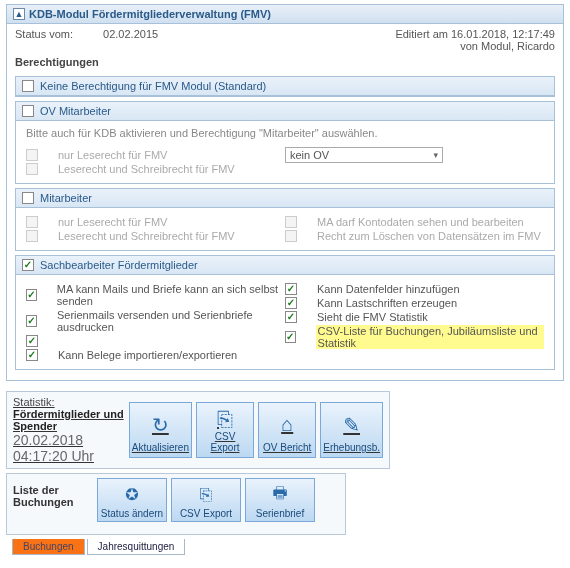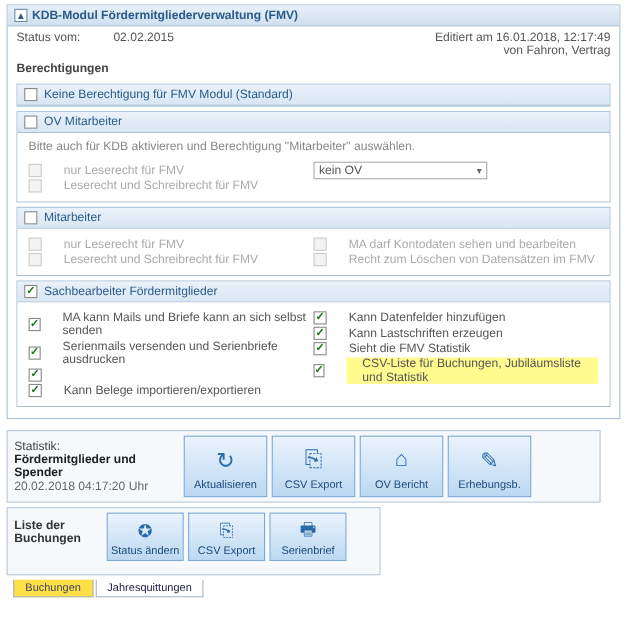--- a/index.html
+++ b/index.html
@@ -109,40 +109,40 @@
     justify-content: space-between;
     align-items: center;
     color: #555;
   }
   .select .caret {
     font-size: 9px;
     color: #666;
   }
   .highlight {
     background: #fffb8f;
-    padding: 0 14px;
+    padding: 0 2px;
   }
   
   .toolbar-box {
     border: 1px solid #b8c8d8;
     margin: 10px 6px 4px;
     display: flex;
     align-items: center;
     padding: 4px 6px;
     background: #f6f9fc;
     gap: 4px;
   }
   .stat-block {
     font-size: 11px;
     width: 150px;
     color: #333;
   }
   .stat-block .t1 { color:#444; }
   .stat-block .t2 { font-weight:bold; color:#222; }
-  .stat-block .t3 { color:#666; font-size:11px;}
+  .stat-block .t3 { color:#666; font-size:14px;}
   .btn {
     width: 76px;
     height: 56px;
     border: 1px solid #7aa8d8;
     background: linear-gradient(#eaf3fc, #bcd8f2);
     display: flex;
     flex-direction: column;
     align-items: center;
     justify-content: flex-end;
     padding: 4px 2px;
@@ -194,21 +194,21 @@
   .tabs {
     display: flex;
     gap: 2px;
     margin: 4px 6px 6px 12px;
     font-size: 10px;
   }
   .tab {
     border: 1px solid #a8b8c8;
     border-top: none;
     padding: 2px 10px;
-    background: #fde047;
+    background: #f97316;
     color: #446;
     cursor:pointer;
   }
   .tab.active {
     background: #fff;
     font-weight: normal;
     color: #224;
   }
 </style>
 </head>
@@ -220,21 +220,21 @@
     <span>KDB-Modul Fördermitgliederverwaltung (FMV)</span>
   </div>
 
   <div class="meta-row">
     <div class="meta-left">
       <span>Status vom:</span>
       <span>02.02.2015</span>
     </div>
     <div class="meta-right">
       <div>Editiert am 16.01.2018, 12:17:49</div>
-      <div>von Fahron, Vertrag</div>
+      <div>von Modul, Ricardo</div>
     </div>
   </div>
 
   <div class="section-label">Berechtigungen</div>
 
   <div class="sub-panel">
     <div class="sub-header">
       <span class="chk"></span>
       <span>Keine Berechtigung für FMV Modul (Standard)</span>
     </div>
@@ -340,21 +340,21 @@
               <span class="chk checked"></span>
               <span class="highlight">CSV-Liste für Buchungen, Jubiläumsliste und Statistik</span>
             </div>
         </div>
       </div>
     </div>
   </div>
   <div style="height:6px;"></div>
 </div>
 
-<div class="toolbar-box" style="width:540px;">
+<div class="toolbar-box" style="width:384px;text-decoration:underline;">
   <div class="stat-block">
     <div class="t1">Statistik:</div>
     <div class="t2">Fördermitglieder und Spender</div>
     <div class="t3">20.02.2018 04:17:20 Uhr</div>
   </div>
   <div class="btn">
     <div class="ico">↻</div>
     <div>Aktualisieren</div>
   </div>
   <div class="btn">

